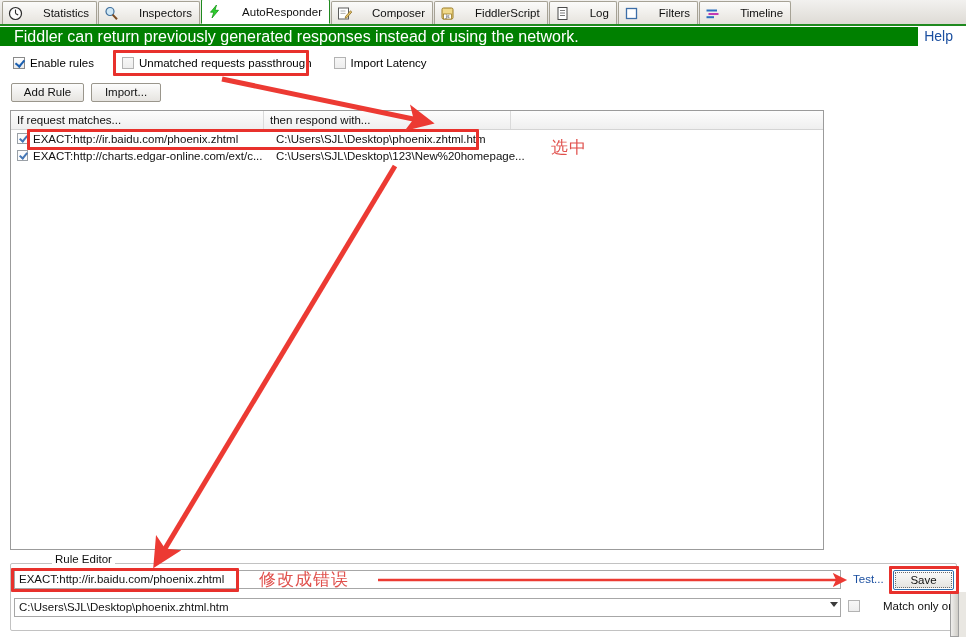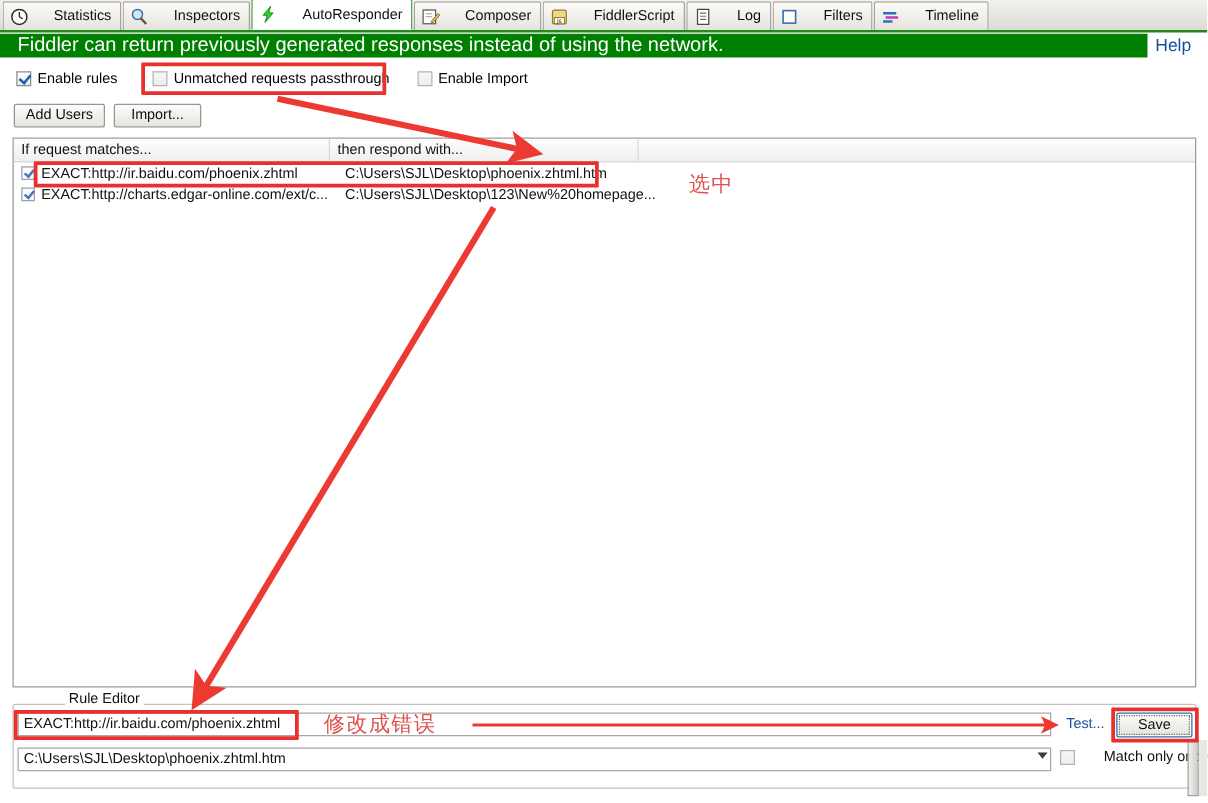--- a/index.html
+++ b/index.html
@@ -161,21 +161,21 @@
     position: absolute;
     left: 91px; top: 83px;
     width: 70px; height: 19px;
     line-height: 17px;
   }
 
   
   .listbox {
     position: absolute;
     left: 10px; top: 110px;
-    width: 947px; height: 440px;
+    width: 814px; height: 440px;
     background: #ffffff;
     border: 1px solid #9b9b9b;
     box-sizing: border-box;
     overflow: hidden;
   }
   .listhdr {
     height: 18px;
     display: flex;
     background: linear-gradient(#fdfdfd, #efefef);
     border-bottom: 1px solid #d4d4d4;
@@ -470,25 +470,25 @@
       <span>Enable rules</span>
     </label>
     <span class="cb-gap1"></span>
     <label class="cb">
       <span class="cbbox dim"></span>
       <span>Unmatched requests passthrough</span>
     </label>
     <span class="cb-gap2"></span>
     <label class="cb">
       <span class="cbbox dim"></span>
-      <span>Enable Import</span>
+      <span>Import Latency</span>
     </label>
   </div>
 
-  <div class="btn" id="addRuleBtn">Add Users</div>
+  <div class="btn" id="addRuleBtn">Add Rule</div>
   <div class="btn" id="importBtn">Import...</div>
 
   <div class="listbox">
     <div class="listhdr">
       <div class="hcell c1">If request matches...</div>
       <div class="hcell c2">then respond with...</div>
       <div class="hcell c3"></div>
     </div>
 
     <div class="listrow">

